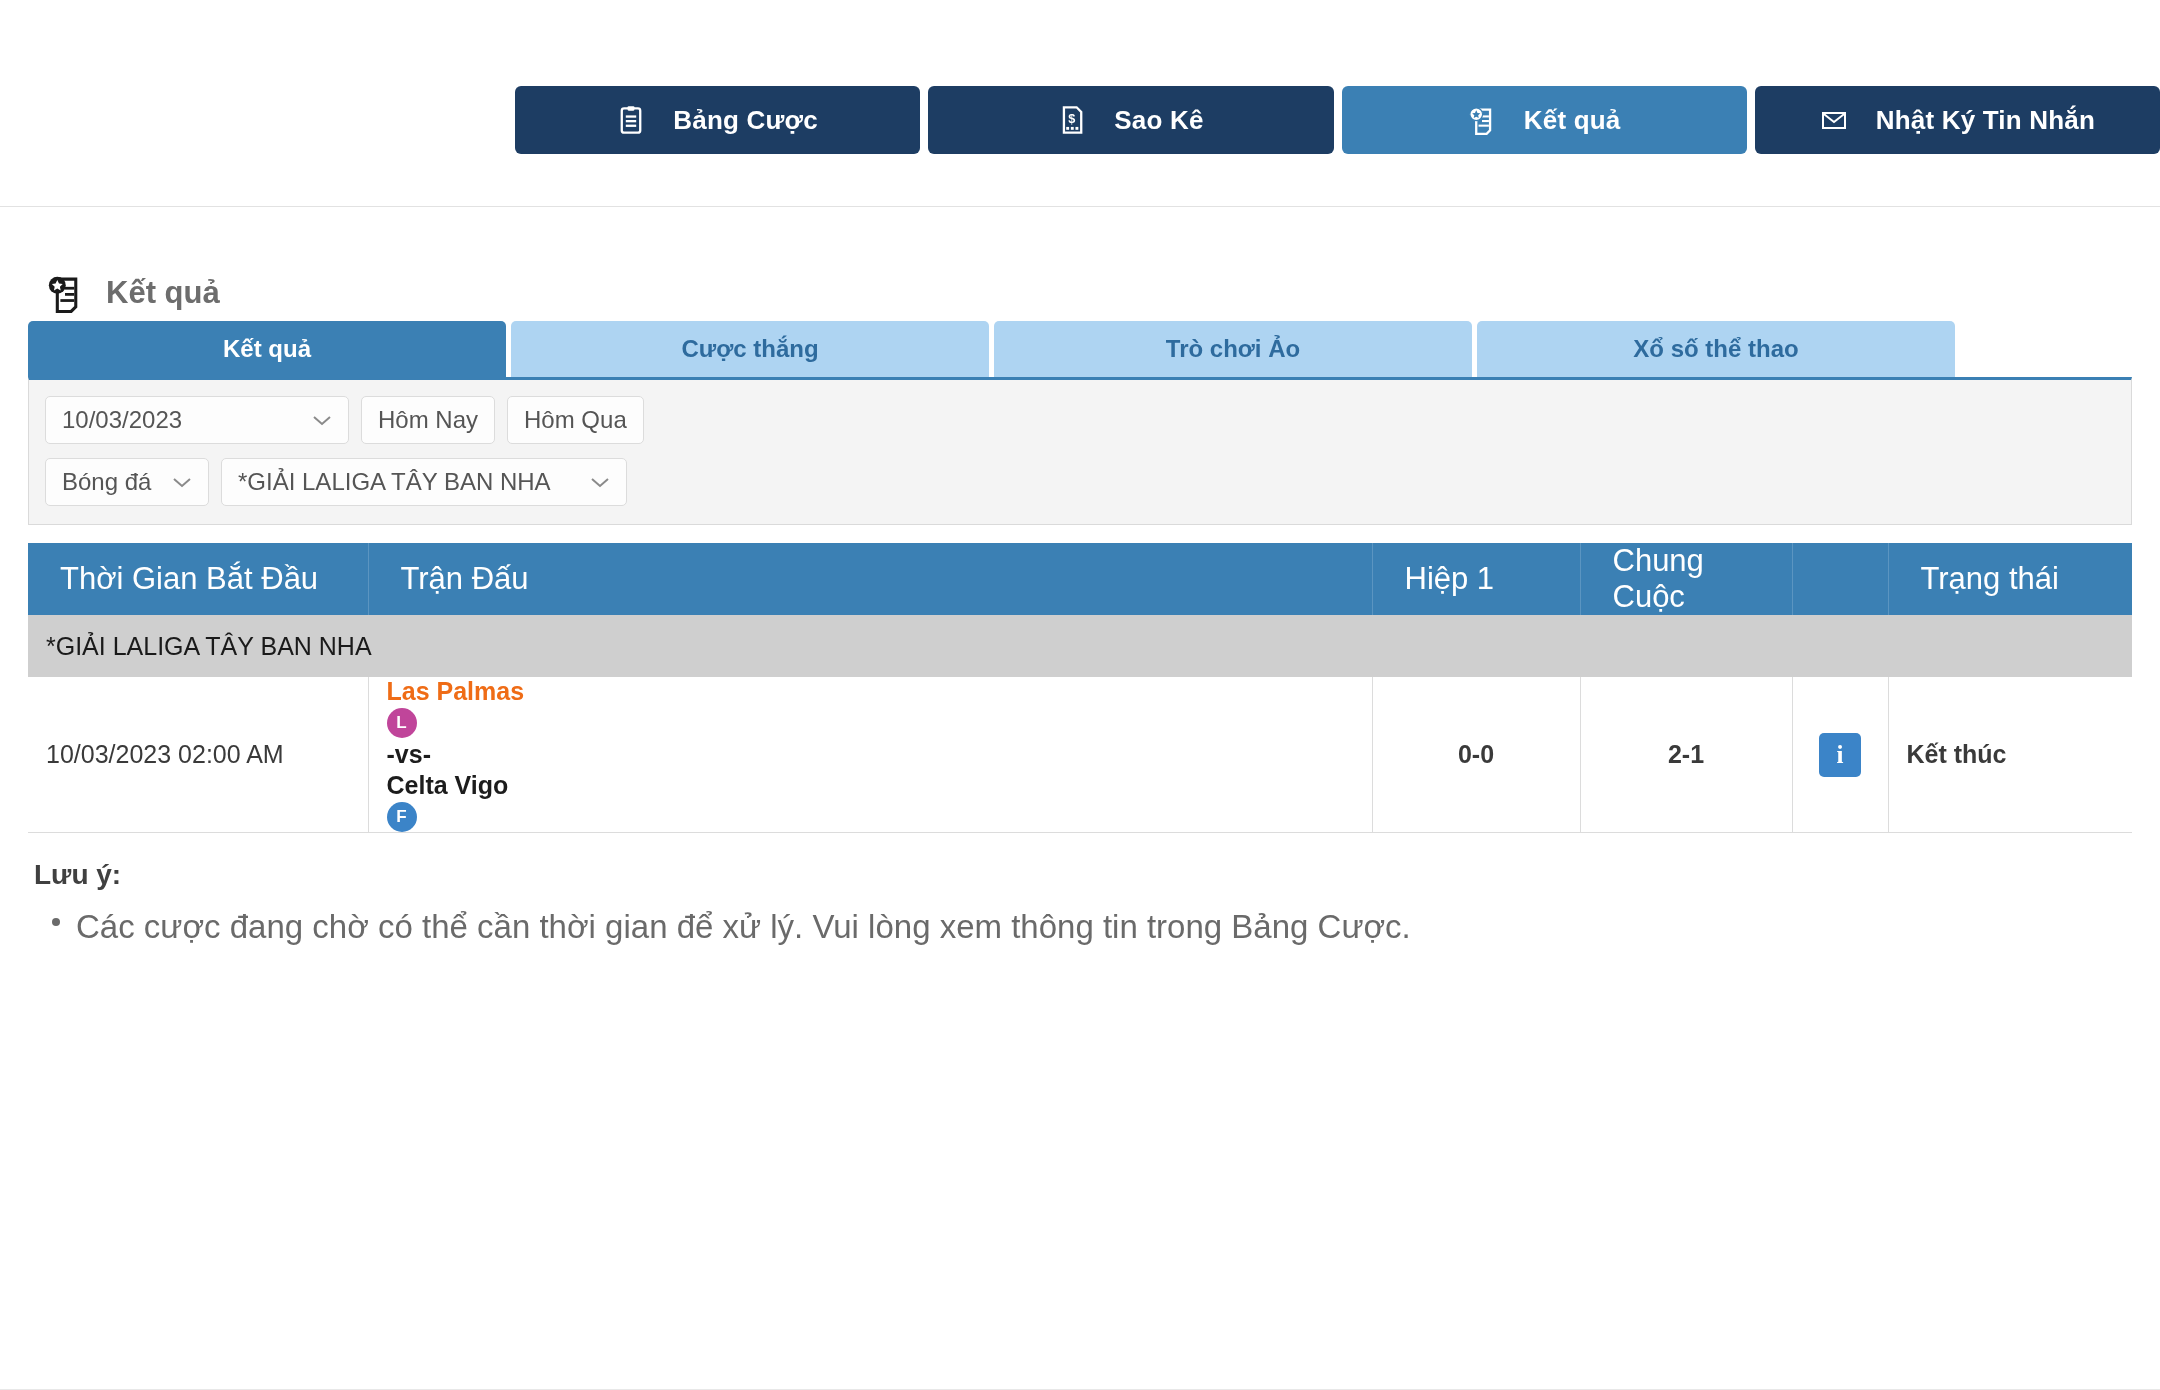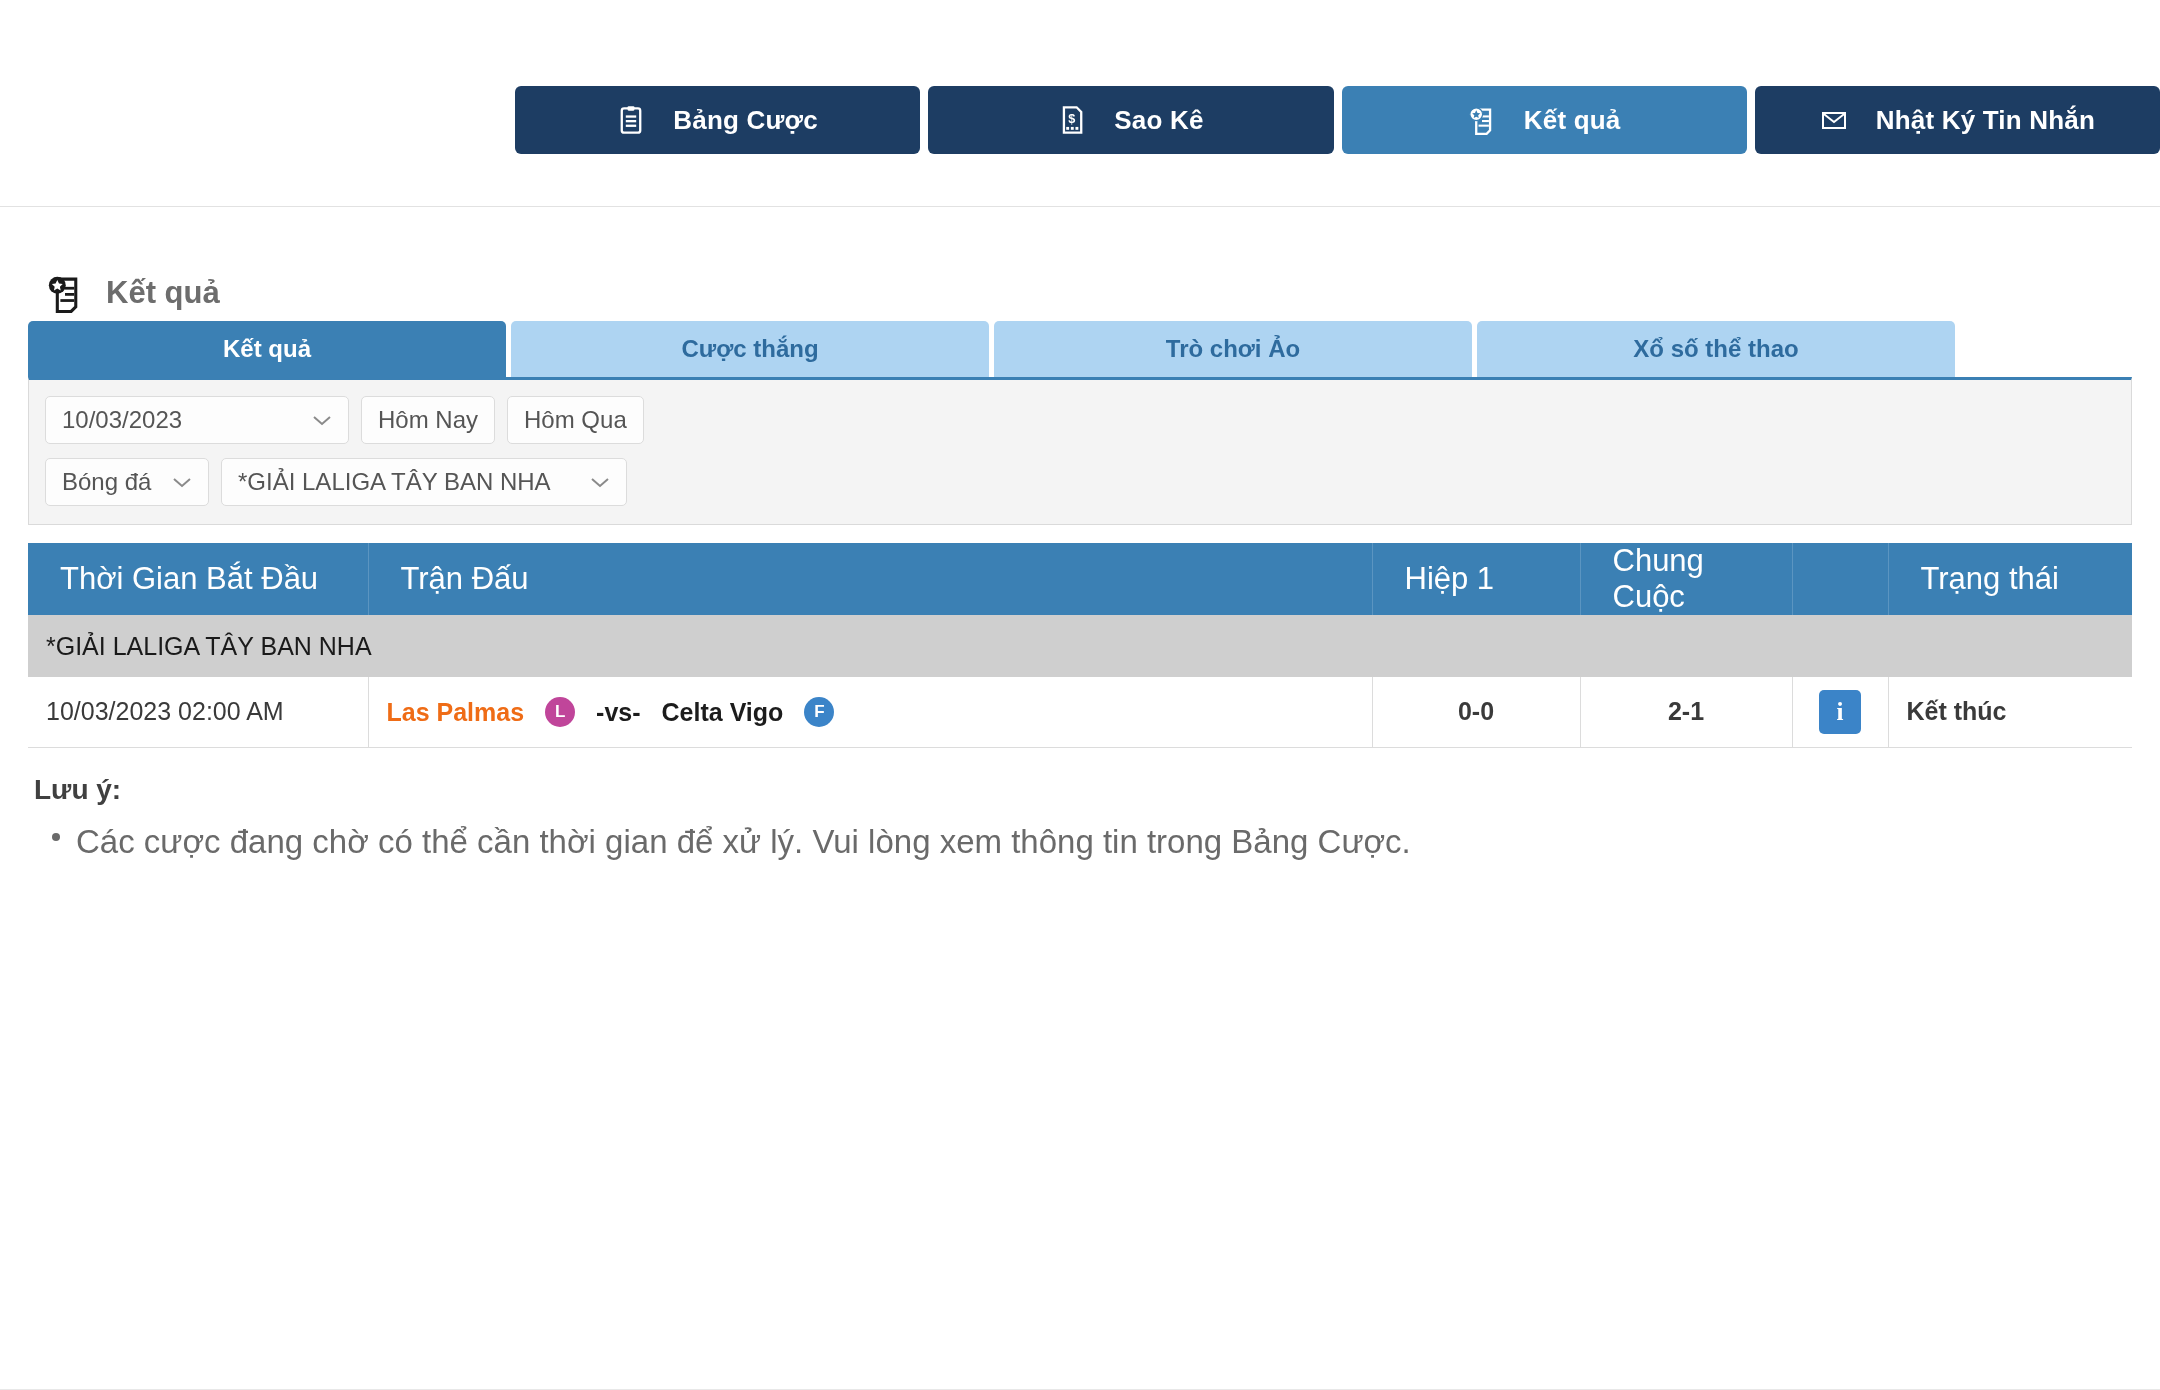--- a/index.html
+++ b/index.html
@@ -155,21 +155,21 @@
     border-right: 1px solid #dcdcdc;
     font-size: 25px;
     color: #3a3a3a;
   }
   tr.match-row td:last-child { border-right: none; }
   td.time-cell { color: #4a4a4a; }
   td.score-cell { text-align: center; font-weight: bold; color: #1c1c1c; }
   td.info-cell  { text-align: center; }
   td.status-cell { font-weight: bold; color: #1c1c1c; }
 
-  .match-line { display: flex; align-items: flex-end; gap: 21px; font-weight: bold; }
+  .match-line { display: flex; align-items: flex-start; gap: 2px; font-weight: bold; flex-direction: column; }
   .team-home { color: #ef6c16; }
   .team-away { color: #1c1c1c; }
   .vs { color: #1c1c1c; font-weight: bold; }
   .badge {
     width: 30px; height: 30px;
     border-radius: 50%;
     display: inline-flex;
     align-items: center;
     justify-content: center;
     color: #ffffff;

